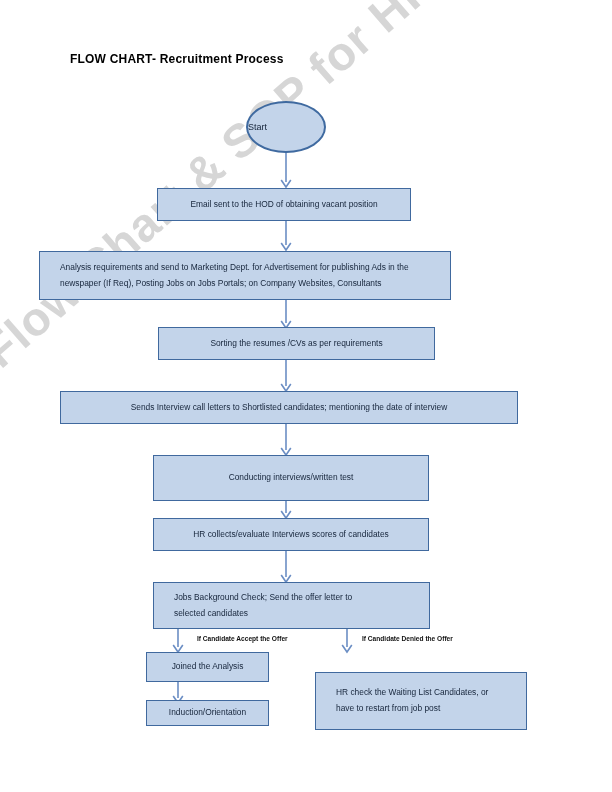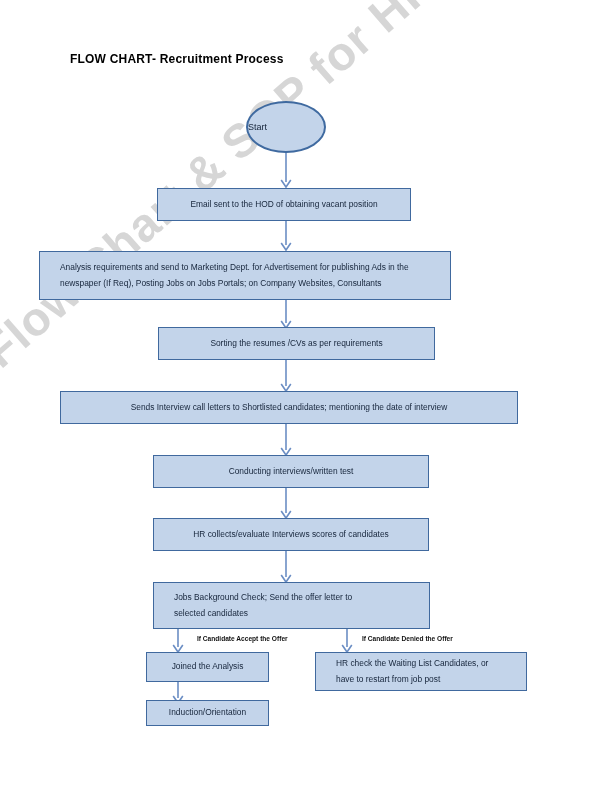--- a/index.html
+++ b/index.html
@@ -169,21 +169,21 @@
     <span class="txt">Sends Interview call letters to Shortlisted candidates; mentioning the date of interview</span>
   </div>
 
   <div class="conn" style="left:278px; top:424px;">
     <svg width="16" height="32" viewBox="0 0 16 32">
       <line x1="8" y1="0" x2="8" y2="26" stroke="#6b8ec4" stroke-width="1.6"></line>
       <path d="M3.2 24 L8 31 L12.8 24" fill="none" stroke="#6b8ec4" stroke-width="1.6"></path>
     </svg>
   </div>
 
-  <div class="node center" style="left:153px; top:455px; width:276px; height:33px;">
+  <div class="node center" style="left:153px; top:455px; width:276px; height:46px;">
     <span class="txt">Conducting interviews/written test</span>
   </div>
 
   <div class="conn" style="left:278px; top:488px;">
     <svg width="16" height="31" viewBox="0 0 16 31">
       <line x1="8" y1="0" x2="8" y2="25" stroke="#6b8ec4" stroke-width="1.6"></line>
       <path d="M3.2 23 L8 30 L12.8 23" fill="none" stroke="#6b8ec4" stroke-width="1.6"></path>
     </svg>
   </div>
 
@@ -218,21 +218,21 @@
       <path d="M3.2 16 L8 23 L12.8 16" fill="none" stroke="#6b8ec4" stroke-width="1.6"></path>
     </svg>
   </div>
 
   <div class="branch-label" style="left:362px; top:635px;">If Candidate Denied the Offer</div>
 
   <div class="node center" style="left:146px; top:652px; width:123px; height:30px;">
     <span class="txt">Joined the Analysis</span>
   </div>
 
-  <div class="node left" style="left:315px; top:652px; width:212px; height:39px;">
+  <div class="node left" style="left:315px; top:672px; width:212px; height:58px;">
     <span class="txt">HR check the Waiting List Candidates, or
 have to restart from job post</span>
   </div>
 
   <div class="conn" style="left:170px; top:682px;">
     <svg width="16" height="22" viewBox="0 0 16 22">
       <line x1="8" y1="0" x2="8" y2="16" stroke="#6b8ec4" stroke-width="1.6"></line>
       <path d="M3.2 14 L8 21 L12.8 14" fill="none" stroke="#6b8ec4" stroke-width="1.6"></path>
     </svg>
   </div>

